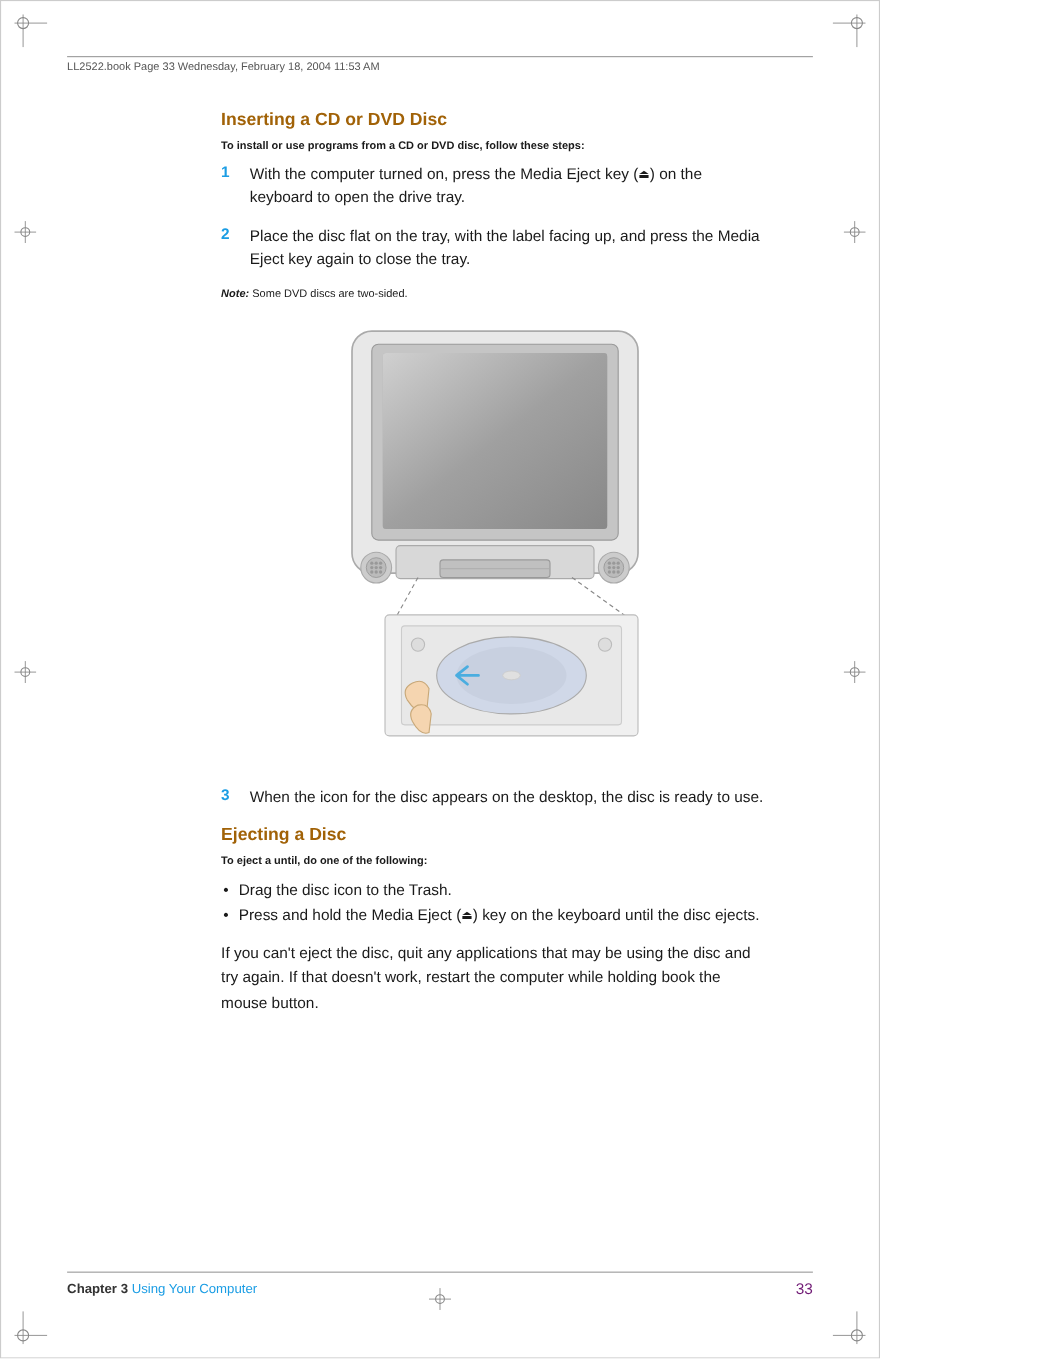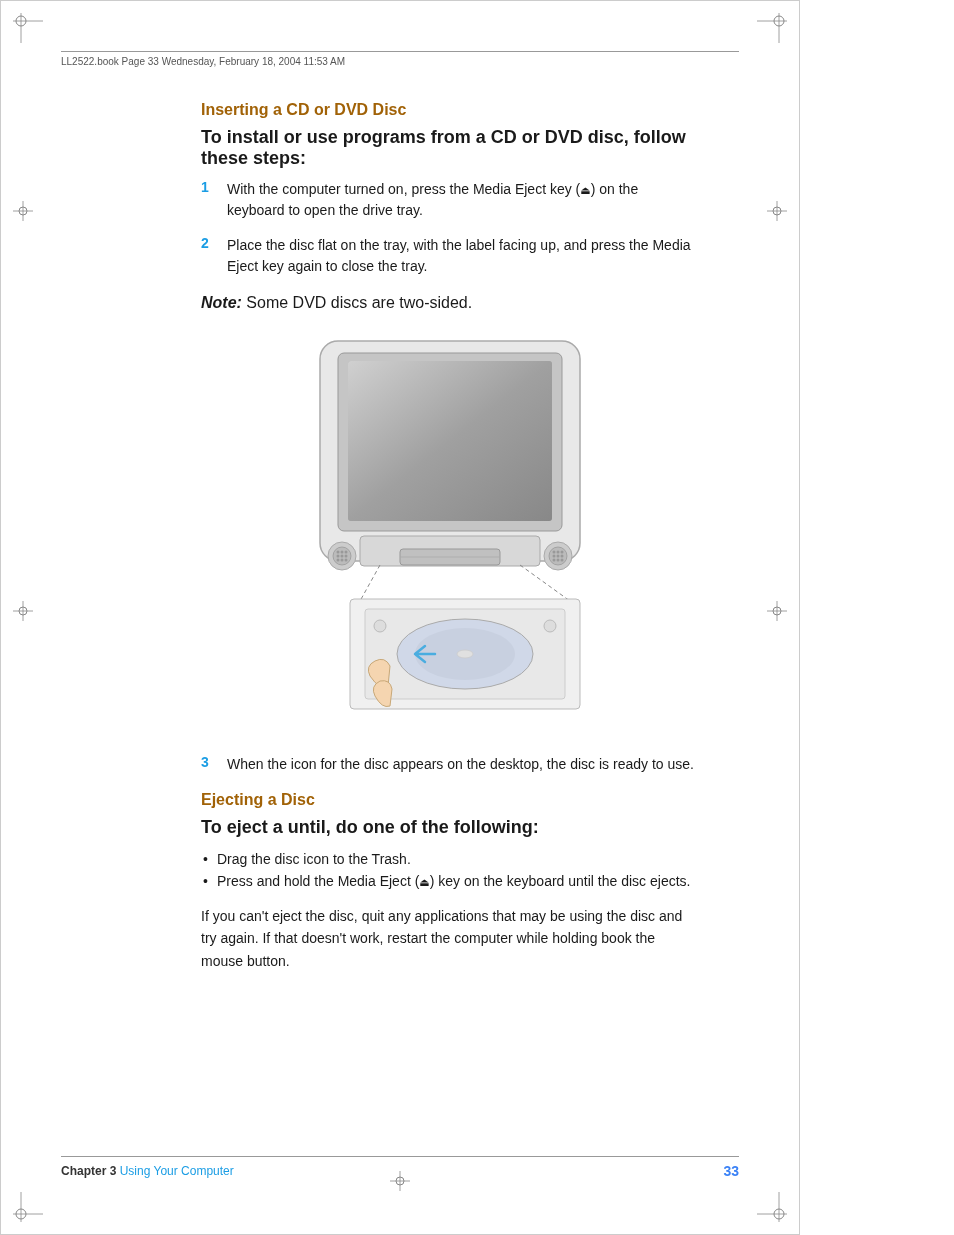--- a/index.html
+++ b/index.html
@@ -65,21 +65,21 @@
 
     .section-title {
       color: #a16207;
       font-size: 16px;
       font-weight: bold;
       margin-bottom: 8px;
     }
 
     .bold-intro {
       font-weight: bold;
-      font-size: 18px;
+      font-size: 10px;
       margin-bottom: 10px;
     }
 
     .step {
       display: flex;
       margin-bottom: 14px;
       align-items: flex-start;
     }
 
     .step-num {
@@ -90,21 +90,21 @@
       margin-right: 6px;
     }
 
     .step-text {
       font-size: 14px;
       line-height: 1.5;
     }
 
     .note-block {
       margin: 12px 0 16px 0;
-      font-size: 16px;
+      font-size: 10px;
       line-height: 1.5;
     }
 
     .note-bold {
       font-style: italic;
       font-weight: bold;
     }
 
     
     .illustration-container {
@@ -168,22 +168,22 @@
     .footer-chapter span.chapter-bold {
       font-weight: bold;
     }
 
     .footer-chapter span.chapter-blue {
       color: #1b9de4;
     }
 
     .footer-page-num {
       font-size: 14px;
-      font-weight: bold;
-      color: #3b82f6;
+      font-weight: normal;
+      color: #701a75;
     }
 
     
     .bottom-center-mark {
       position: absolute;
       bottom: 40px;
       left: 50%;
       transform: translateX(-50%);
     }
 

